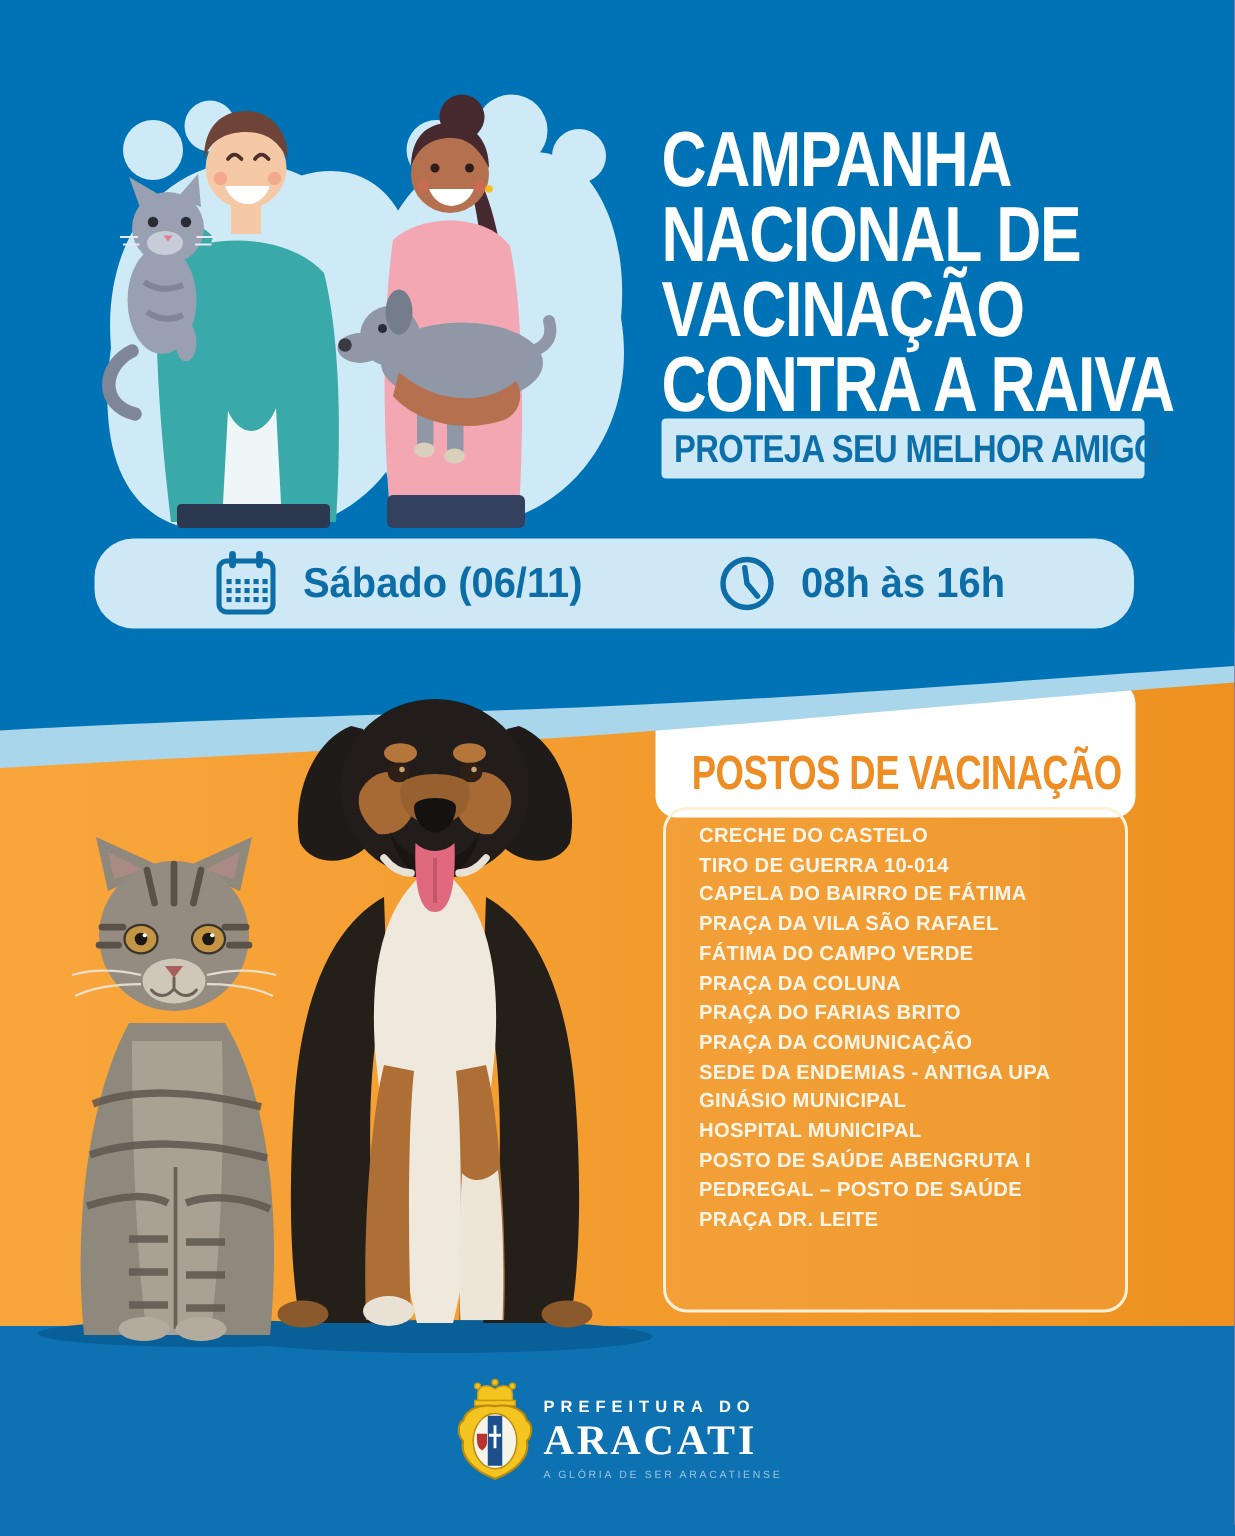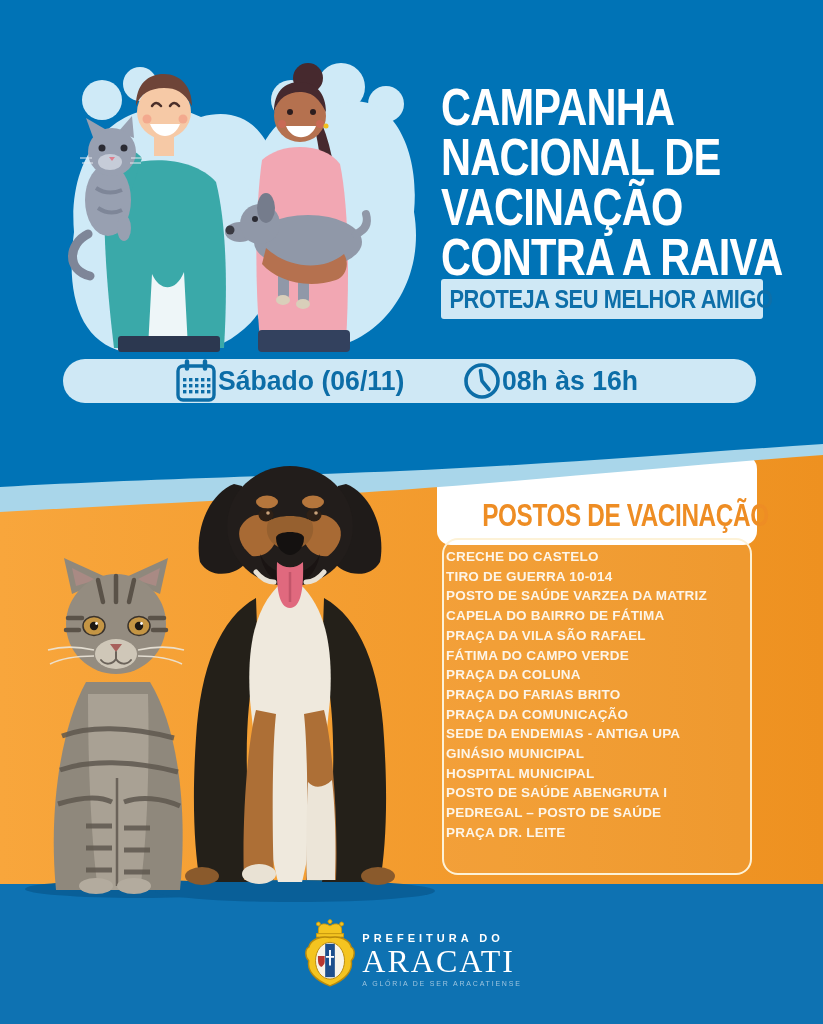--- a/index.html
+++ b/index.html
@@ -11,41 +11,41 @@
   
   .title{left:441px;top:82px;width:480px;color:#ffffff;font-weight:bold;
          font-size:52px;line-height:50px;letter-spacing:-1px;
          transform:scaleX(0.80);transform-origin:left top;white-space:nowrap;}
   .subtitle-box{left:441px;top:279px;width:322px;height:40px;background:#cfe8f5;
          border-radius:3px;display:flex;align-items:center;}
   .subtitle-box span{font-size:26px;font-weight:bold;color:#0d6fa9;letter-spacing:-0.5px;
          transform:scaleX(0.84);transform-origin:left center;padding-left:10px;white-space:nowrap;}
 
   
-  .pill{left:63px;top:359px;width:693px;height:44px;background:#cfe8f5;border-radius:26px;
-        display:flex;align-items:center;justify-content:center;gap:0;}
+  .pill{left:63px;top:359px;width:693px;height:60px;background:#cfe8f5;border-radius:26px;
+        display:flex;align-items:center;justify-content:center;gap:16px;}
   .pill .lbl{font-size:28px;font-weight:bold;color:#0c6da7;white-space:nowrap;
         transform:scaleX(0.95);transform-origin:left center;}
   .pill .spacer{width:48px;}
 
   
-  .posts-title{left:437px;top:490px;width:356px;height:50px;display:flex;align-items:center;justify-content:flex-start;}
+  .posts-title{left:437px;top:490px;width:356px;height:50px;display:flex;align-items:center;justify-content:flex-end;}
   .posts-title span{font-size:32px;font-weight:bold;color:#ee8d24;letter-spacing:-0.5px;
         transform:scaleX(0.76);transform-origin:center;white-space:nowrap;}
   .posts-box{left:442px;top:538px;width:310px;height:337px;border:2px solid #fdf2d7;
         border-radius:16px;box-sizing:border-box;background:rgba(255,255,255,0.06);
-        padding:7px 4px 0 2px;}
+        padding:7px 4px 0 22px;}
   .posts-box .item{font-size:13.5px;font-weight:bold;color:#fdf5e8;line-height:19.7px;
         letter-spacing:0.2px;white-space:nowrap;}
 
   
   .footer-logo{left:0;top:916px;width:823px;display:flex;justify-content:center;gap:3px;}
   .footer-text{padding-top:16px;}
   .org-small{font-size:11px;font-weight:bold;letter-spacing:4px;color:#ffffff;white-space:nowrap;}
-  .org-name{font-family:"Liberation Serif",serif;font-size:32px;font-weight:normal;letter-spacing:2px;
+  .org-name{font-family:"Liberation Serif",serif;font-size:28px;font-weight:bold;letter-spacing:2px;
         color:#ffffff;line-height:32px;margin-top:1px;white-space:nowrap;}
   .org-tagline{font-size:7px;letter-spacing:1.8px;color:#9cc4de;margin-top:3px;white-space:nowrap;}
 </style>
 </head>
 <body>
 
 <div class="poster">
 
   <svg class="abs" width="823" height="1024" viewBox="0 0 823 1024" style="left:0;top:0">
     <defs>
@@ -173,21 +173,20 @@
     </svg>
     <span class="lbl">08h às 16h</span>
   </div>
 
   <div class="abs posts-title">
     <span>POSTOS DE VACINAÇÃO</span>
   </div>
   <div class="abs posts-box">
       <div class="item">CRECHE DO CASTELO</div>
       <div class="item">TIRO DE GUERRA 10-014</div>
-      <div class="item">POSTO DE SAÚDE VARZEA DA MATRIZ</div>
       <div class="item">CAPELA DO BAIRRO DE FÁTIMA</div>
       <div class="item">PRAÇA DA VILA SÃO RAFAEL</div>
       <div class="item">FÁTIMA DO CAMPO VERDE</div>
       <div class="item">PRAÇA DA COLUNA</div>
       <div class="item">PRAÇA DO FARIAS BRITO</div>
       <div class="item">PRAÇA DA COMUNICAÇÃO</div>
       <div class="item">SEDE DA ENDEMIAS - ANTIGA UPA</div>
       <div class="item">GINÁSIO MUNICIPAL</div>
       <div class="item">HOSPITAL MUNICIPAL</div>
       <div class="item">POSTO DE SAÚDE ABENGRUTA I</div>

